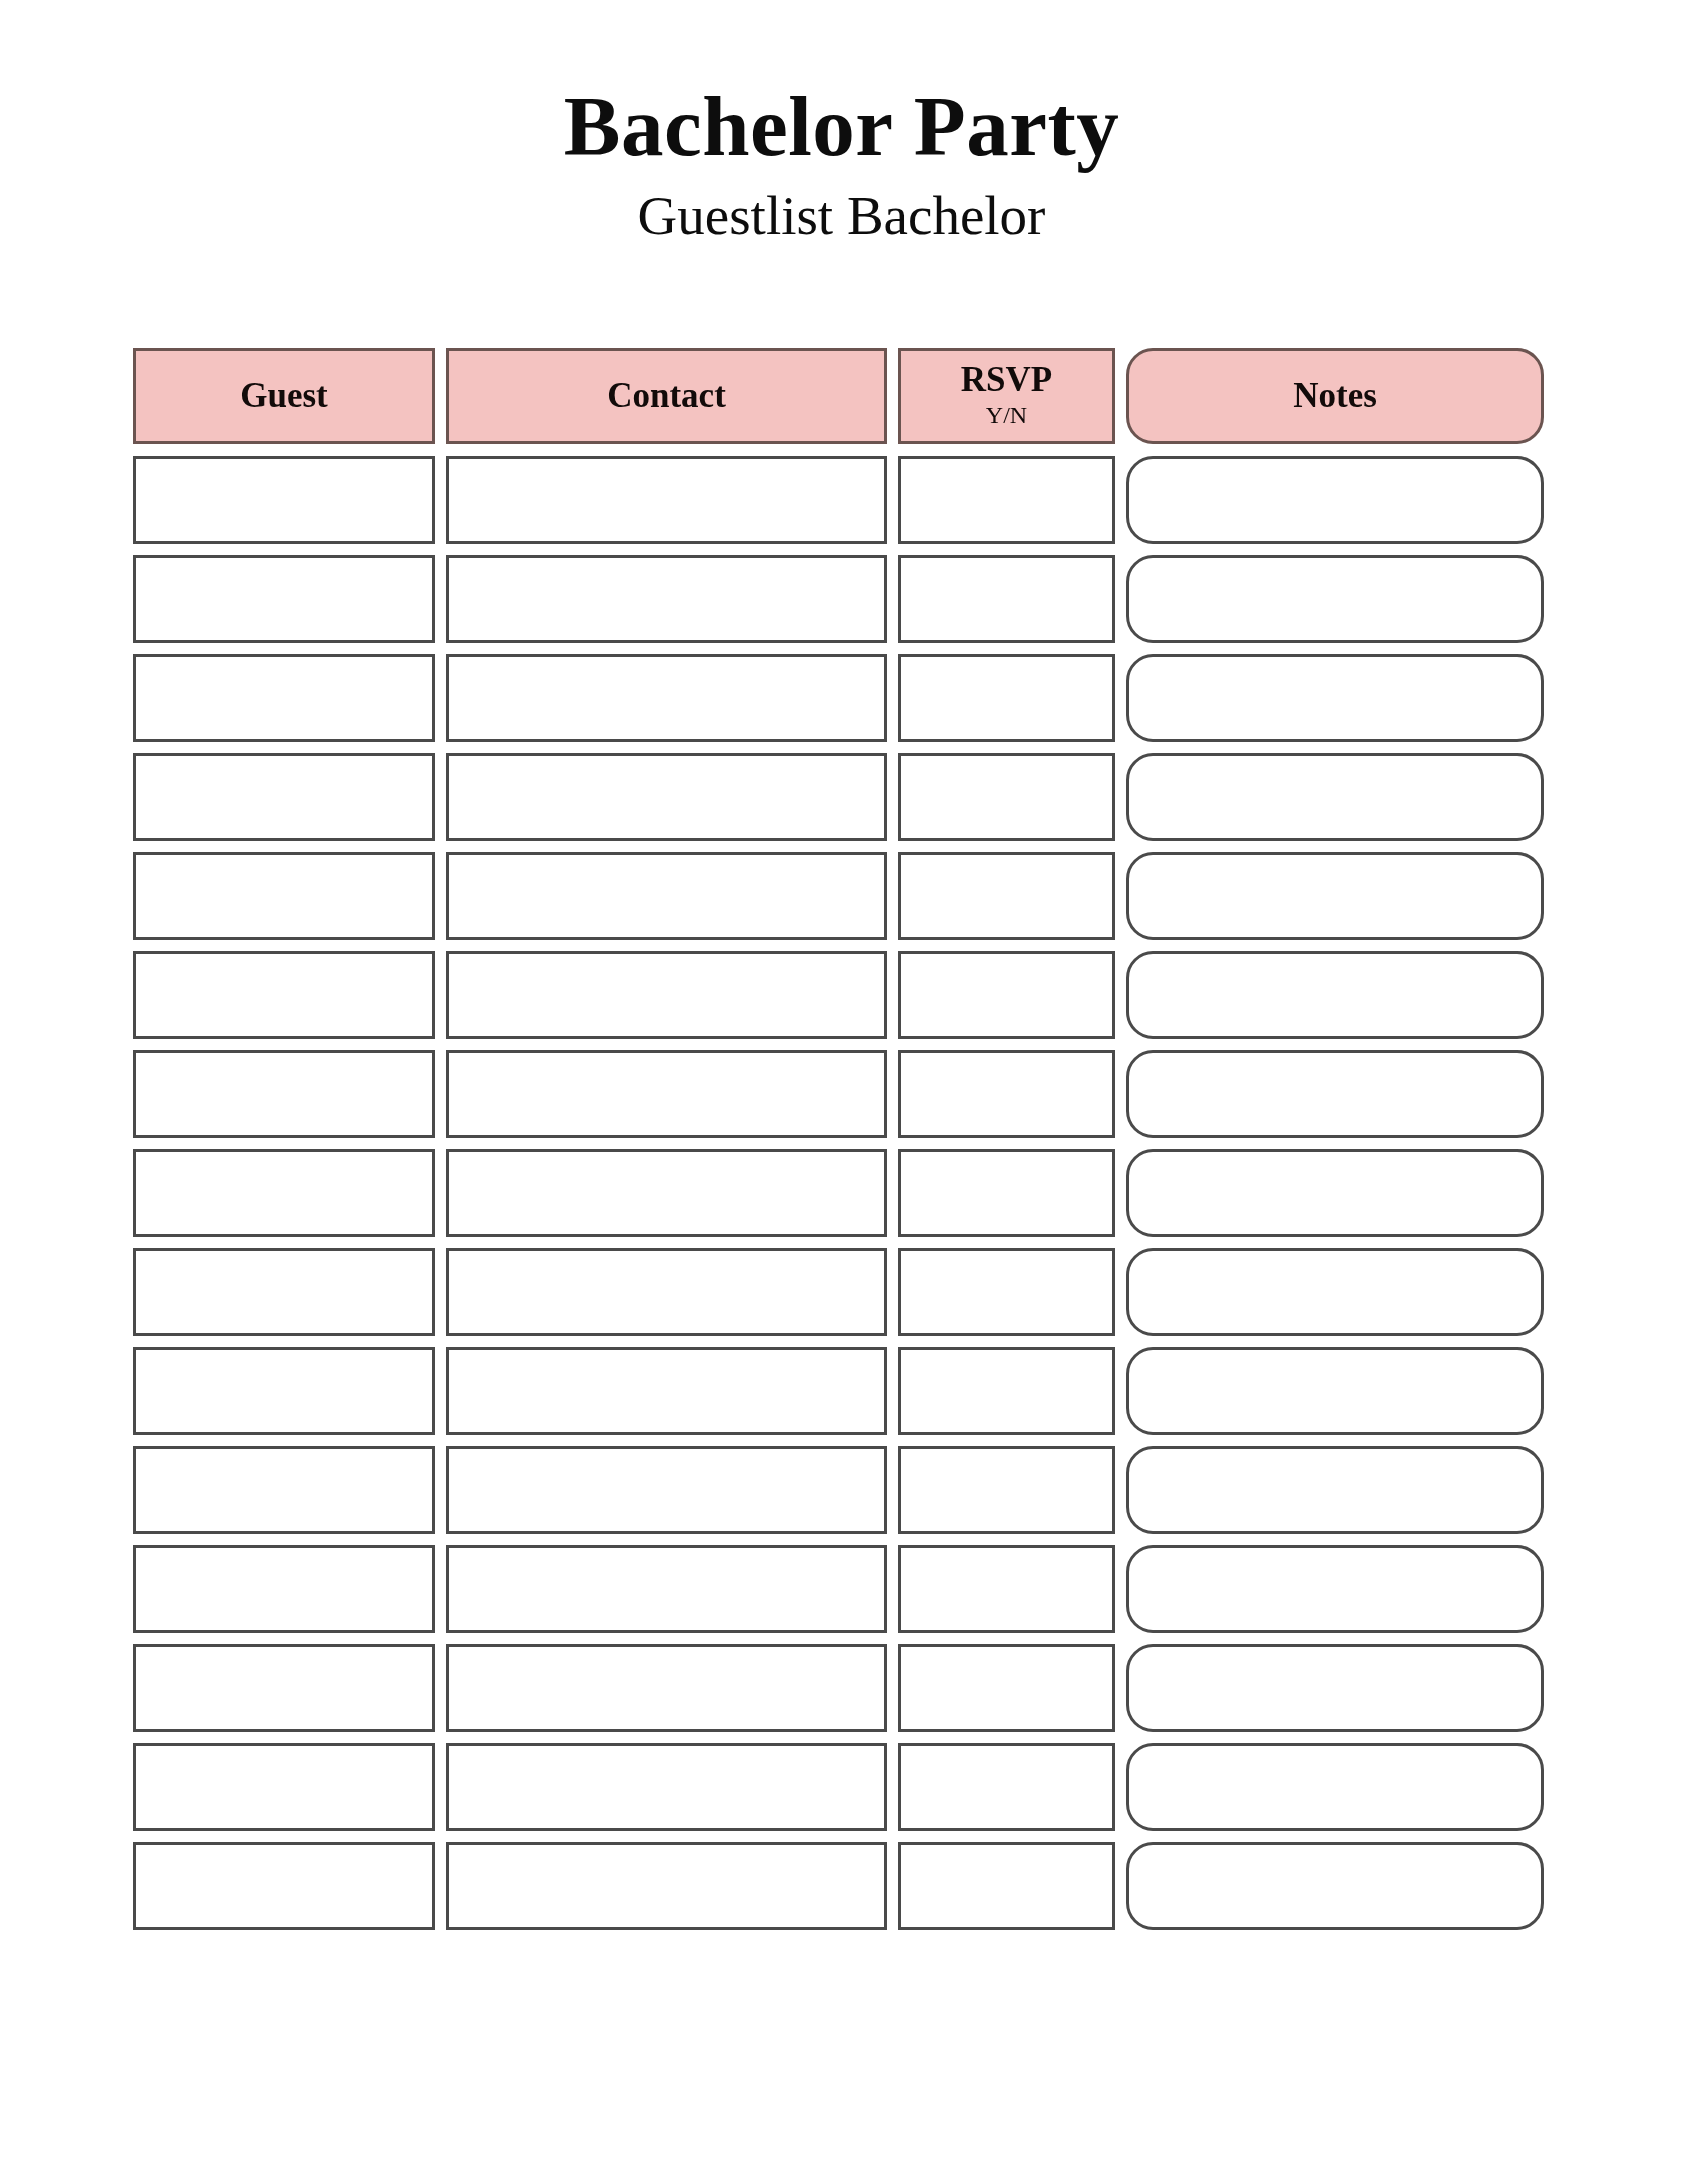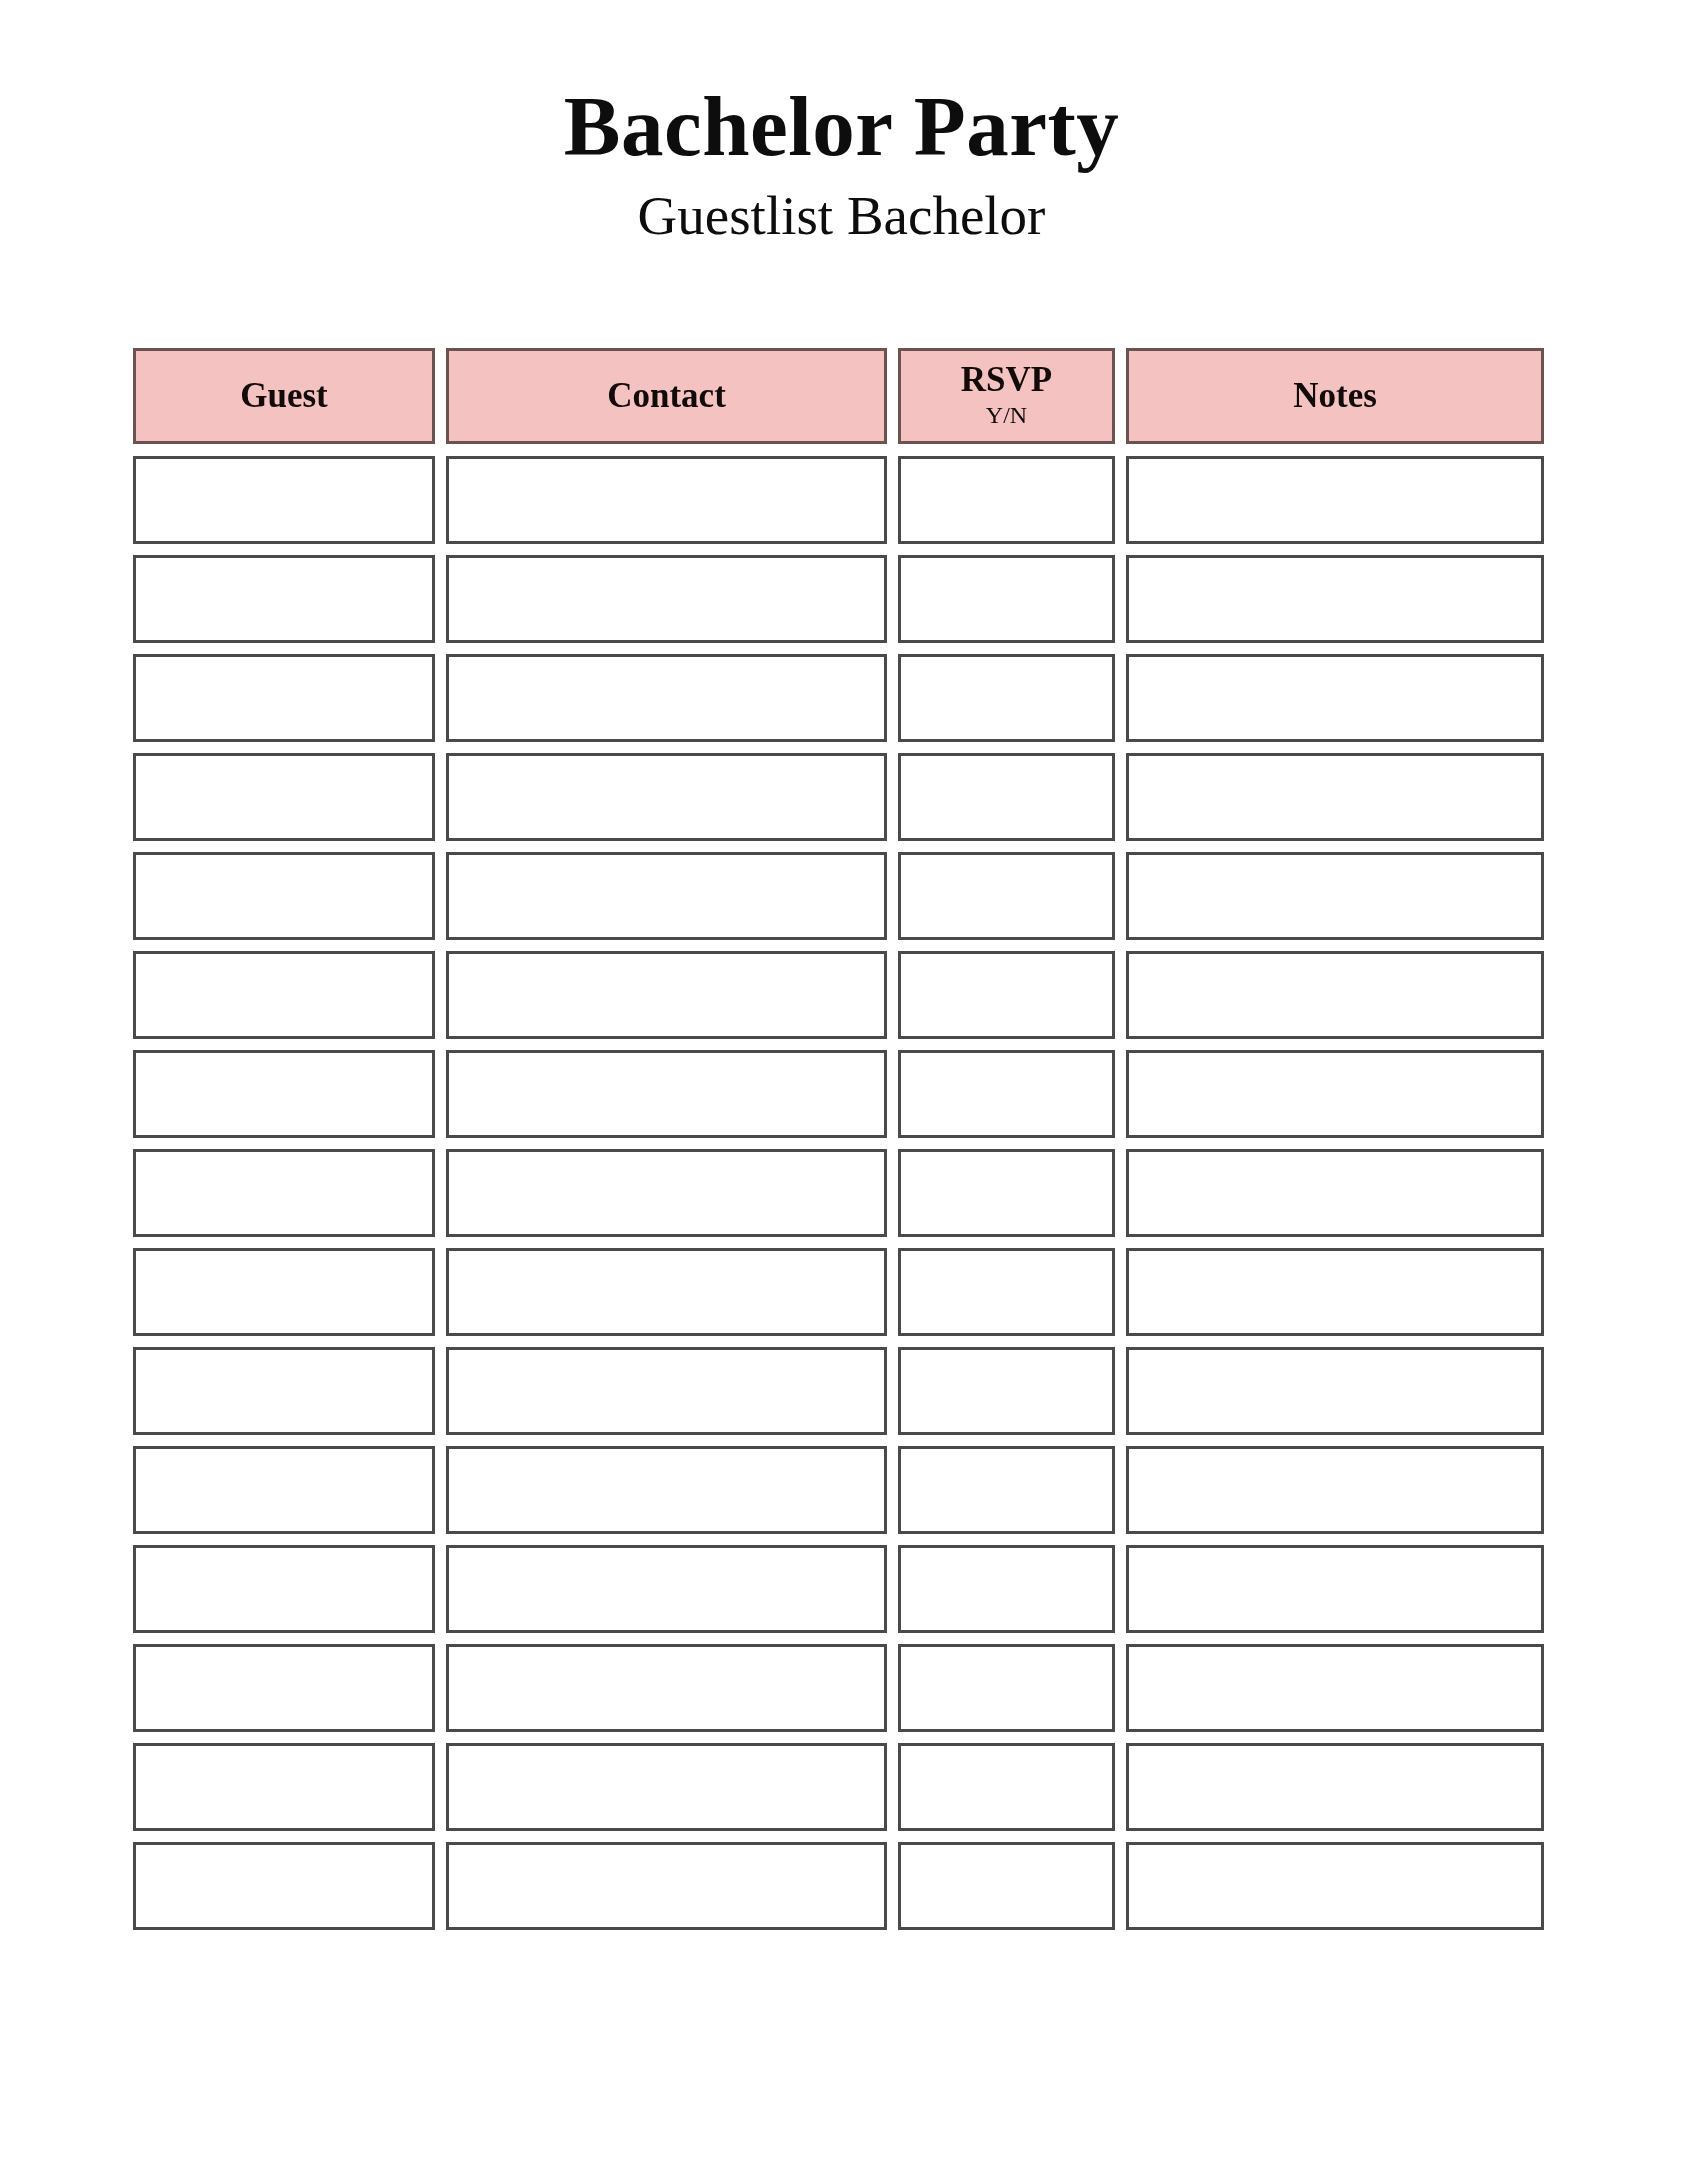--- a/index.html
+++ b/index.html
@@ -73,21 +73,21 @@
     display: flex;
     flex-direction: column;
     align-items: center;
     justify-content: center;
     text-align: center;
   }
 
   .col-guest   { width: 302px; flex: 0 0 302px; }
   .col-contact { width: 441px; flex: 0 0 441px; }
   .col-rsvp    { width: 217px; flex: 0 0 217px; }
-  .col-notes   { width: 418px; flex: 0 0 418px; }
+  .col-notes   { width: 418px; flex: 0 0 418px; border-radius: 27px; }
 
   .hdr-label {
     font-family: "Liberation Serif", "DejaVu Serif", serif;
     font-weight: 700;
     font-size: 35px;
     line-height: 1.05;
     color: #120b0a;
   }
   .hdr-sub {
     font-family: "Liberation Serif", "DejaVu Serif", serif;

